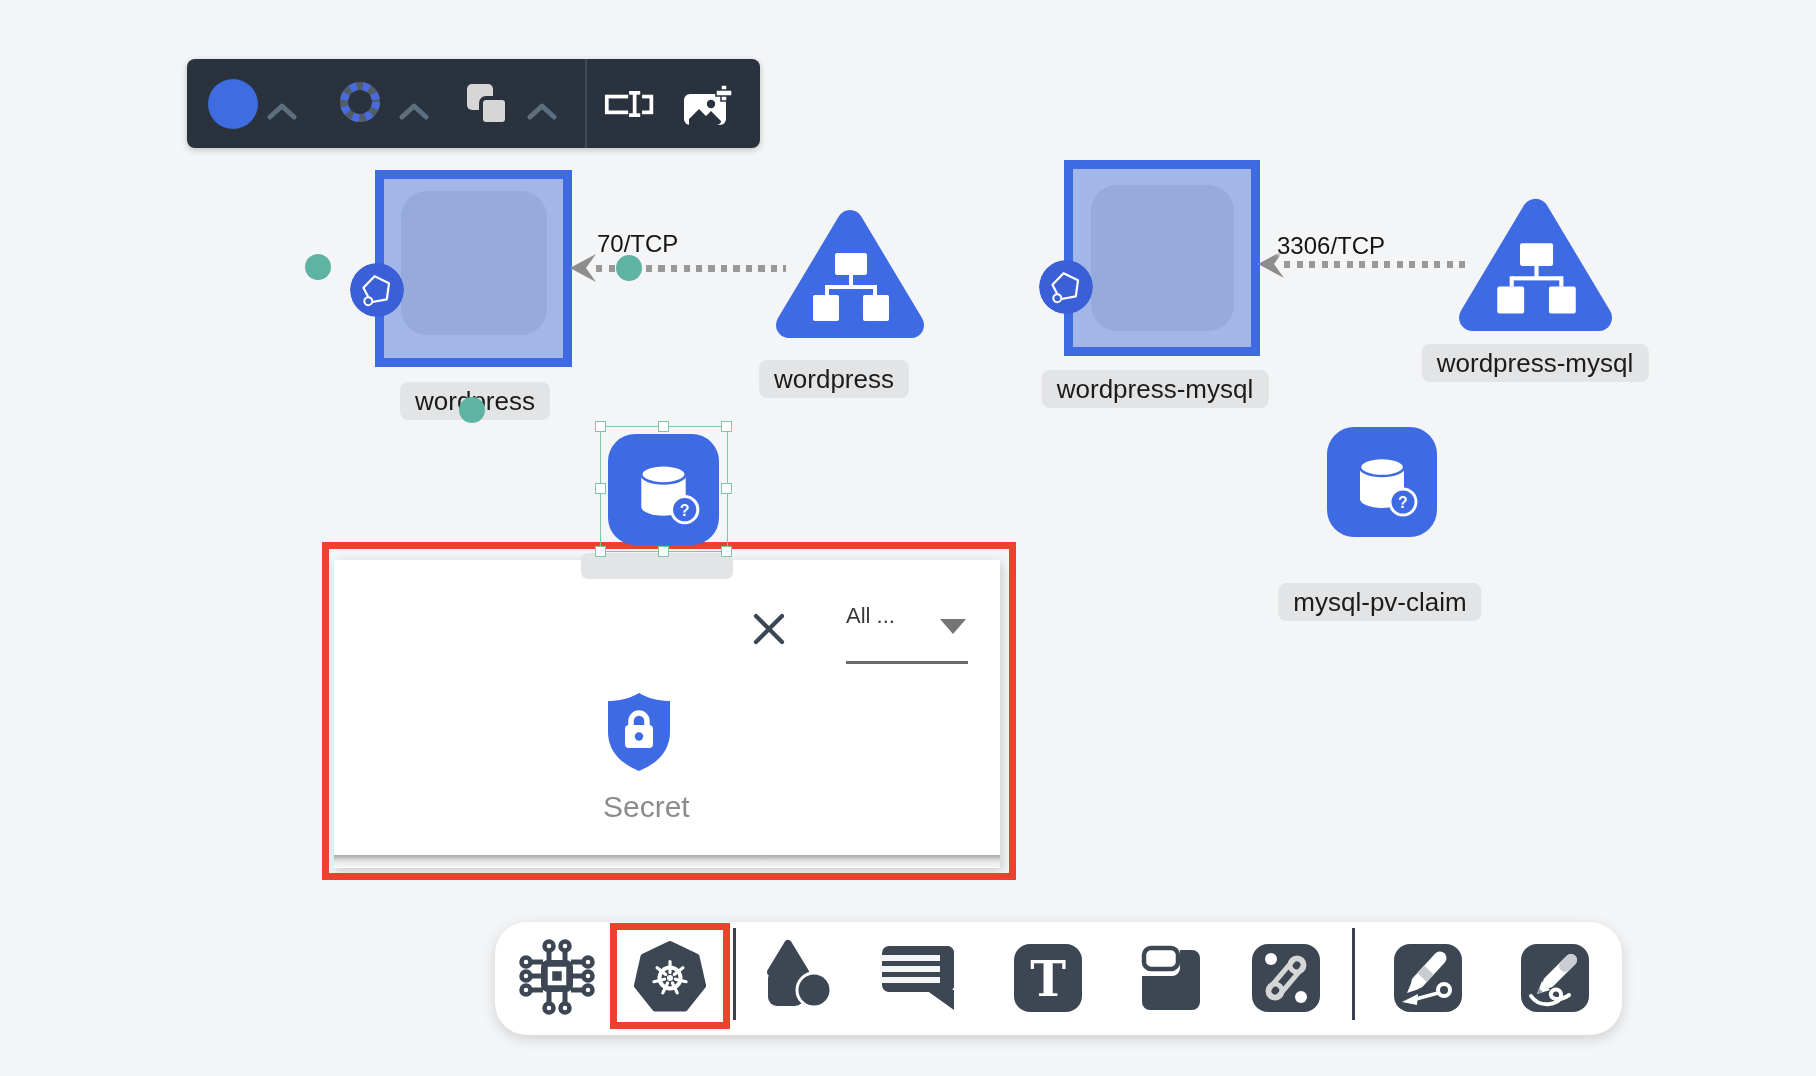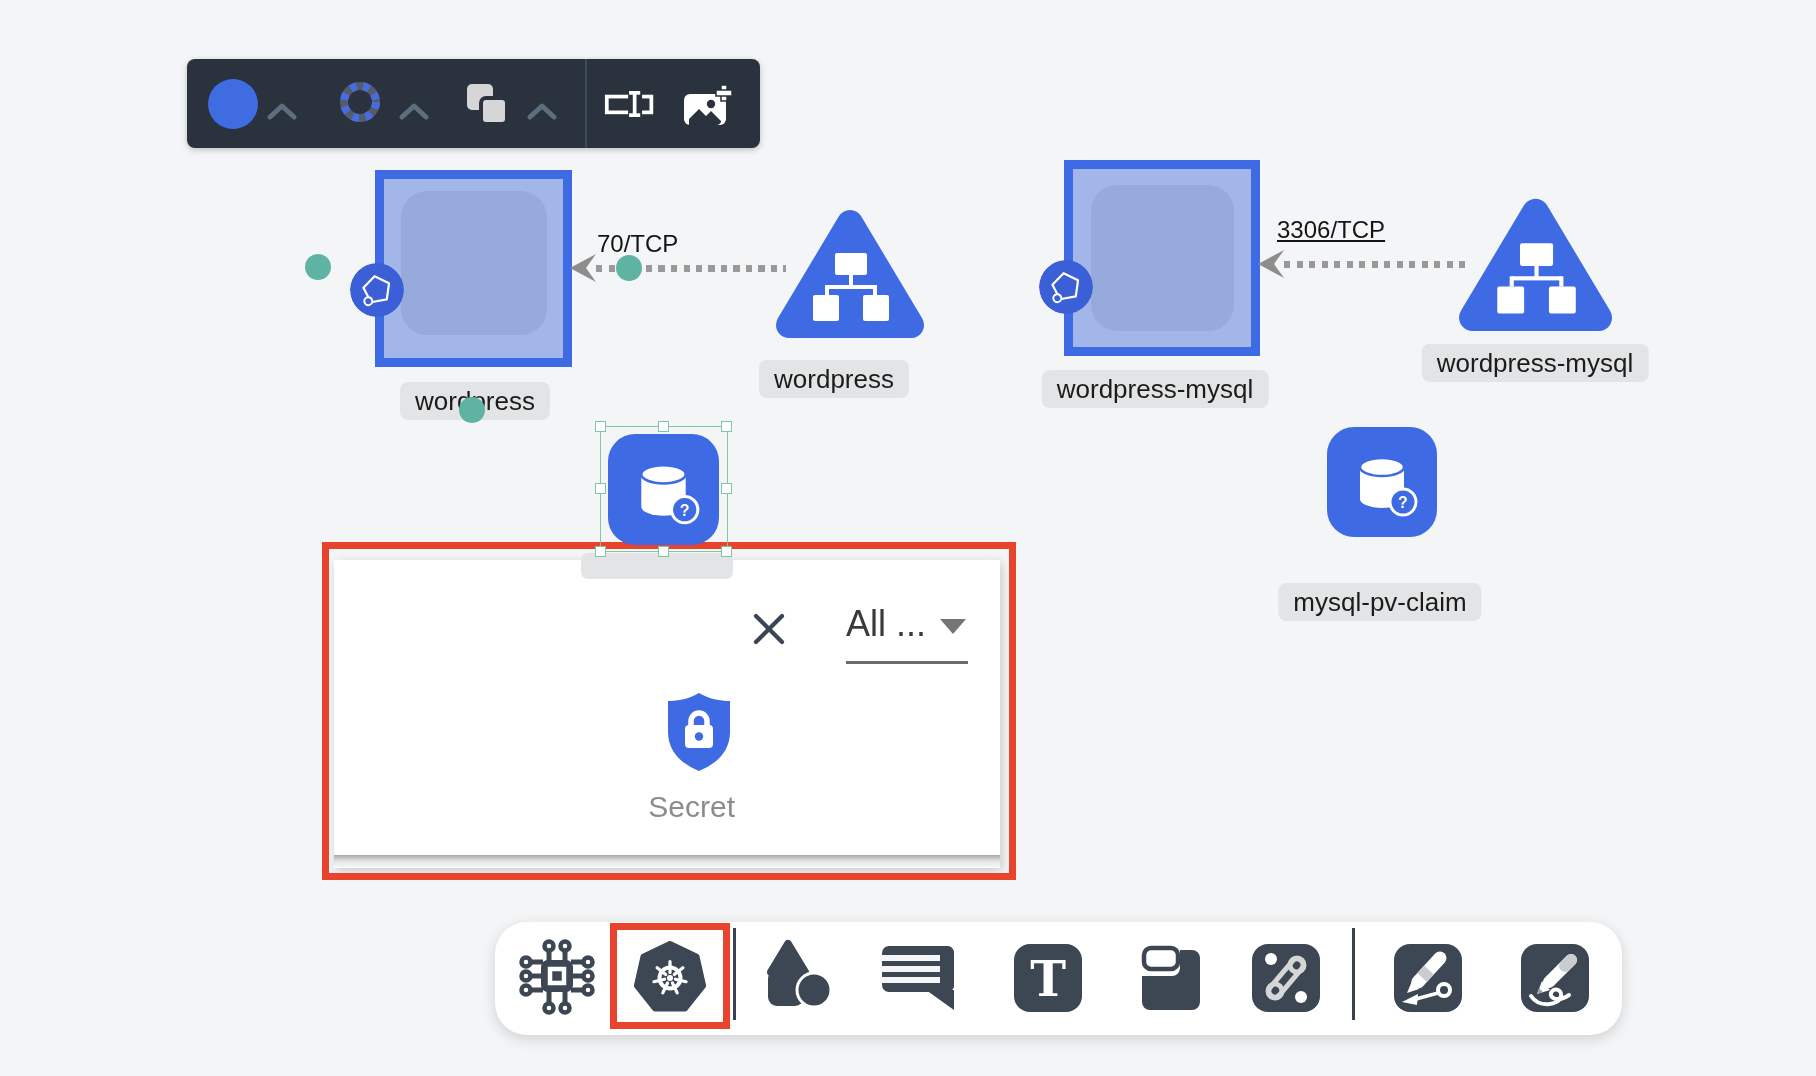--- a/index.html
+++ b/index.html
@@ -36,25 +36,25 @@
   #popup-panel{left:334px;top:560px;width:666px;height:308px;background:#fff;box-shadow:2px 3px 10px rgba(0,0,0,.18);z-index:10;}
   #hidden-node-label{left:581px;top:553px;width:152px;height:26px;background:#e3e4e5;border-radius:7px;z-index:11;}
   #popup-scroll-strip{left:334px;top:855px;width:666px;height:12px;z-index:11;
     background:linear-gradient(#a9a9a9,#e6e6e6 55%,#f6f6f6);}
   #search-box{left:398px;top:593px;width:420px;height:72px;background:#fff;border:2px solid #a8adb4;
     border-radius:5px;box-sizing:border-box;box-shadow:inset 0 2px 3px rgba(0,0,0,.10);z-index:14;
     display:flex;align-items:center;padding-left:22px;font-size:34px;color:#2a2a2a;cursor:text;}
   #search-box .query{text-decoration:underline dotted #e8554d 4px;text-underline-offset:7px;}
   #clear-btn{left:746px;top:606px;width:46px;height:46px;z-index:15;cursor:pointer;display:flex;align-items:center;justify-content:center;}
   #filter-select{left:846px;top:603px;width:126px;height:64px;z-index:14;cursor:pointer;}
-  #filter-select .val{font-size:36px;color:#3a3a3a;}
+  #filter-select .val{font-size:22px;color:#3a3a3a;}
   #filter-select .tri{position:absolute;right:6px;top:16px;width:0;height:0;
     border-left:13px solid transparent;border-right:13px solid transparent;border-top:15px solid #757575;}
   #filter-select .bar{position:absolute;left:0;top:58px;width:122px;height:3px;background:#6b6b6b;}
-  #secret-item{left:603px;top:690px;width:132px;height:140px;z-index:14;cursor:pointer;text-align:right;}
+  #secret-item{left:603px;top:690px;width:132px;height:140px;z-index:14;cursor:pointer;text-align:left;}
   #secret-label{margin-top:12px;font-size:30px;color:#8c8c8c;}
 
   
   #bottom-toolbar{left:495px;top:922px;width:1127px;height:113px;background:#fff;border-radius:32px;
     box-shadow:0 4px 14px rgba(0,0,0,.15);z-index:5;}
   .bt-btn{position:absolute;cursor:pointer;}
   .bt-divider{position:absolute;width:3px;height:92px;top:6px;background:#39434f;}
   #k8s-highlight{position:absolute;left:115px;top:1px;width:120px;height:106px;border:7px solid #e8432c;box-sizing:border-box;}
 </style>
 </head>
@@ -152,21 +152,21 @@
   </svg>
   <div class="abs node-label" style="left:1155px;top:370px;">
     <span>wordpress-mysql</span>
   </div>
 
   <div class="abs">
     <svg class="abs" style="left:1258px;top:250px;" width="26" height="28">
       <polygon points="26,0 0,14 26,28 16,14" fill="#8d8d8d"></polygon>
     </svg>
     <div class="abs edge-dots" style="left:1284px;top:261px;width:186px;"></div>
-    <div class="abs edge-label" style="left:1277px;top:216px;text-decoration:underline;">3306/TCP</div>
+    <div class="abs edge-label" style="left:1277px;top:232px;">3306/TCP</div>
   </div>
 
   <svg class="abs" style="left:1458px;top:193px;" width="155" height="150" viewBox="0 0 150 140">
     <path d="M75 16 L136 118 L14 118 Z" fill="#3e6ae4" stroke="#3e6ae4" stroke-width="26" stroke-linejoin="round"></path>
     <g>
       <rect x="60" y="46" width="32" height="22" rx="2" fill="#fff"></rect>
       <rect x="74" y="68" width="4" height="12" fill="#fff"></rect>
       <rect x="52" y="78" width="48" height="4" fill="#fff"></rect>
       <rect x="50" y="78" width="4" height="10" fill="#fff"></rect>
       <rect x="98" y="78" width="4" height="10" fill="#fff"></rect>

